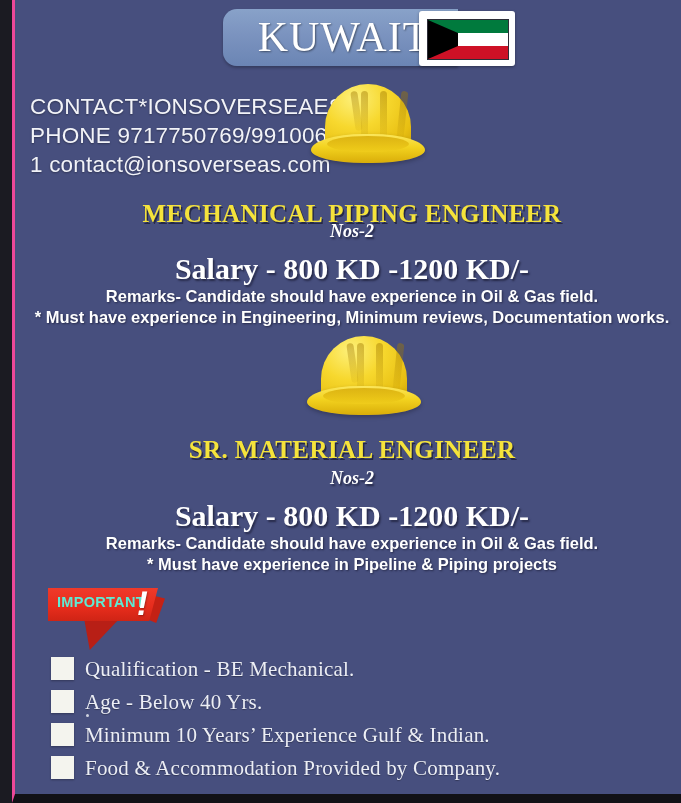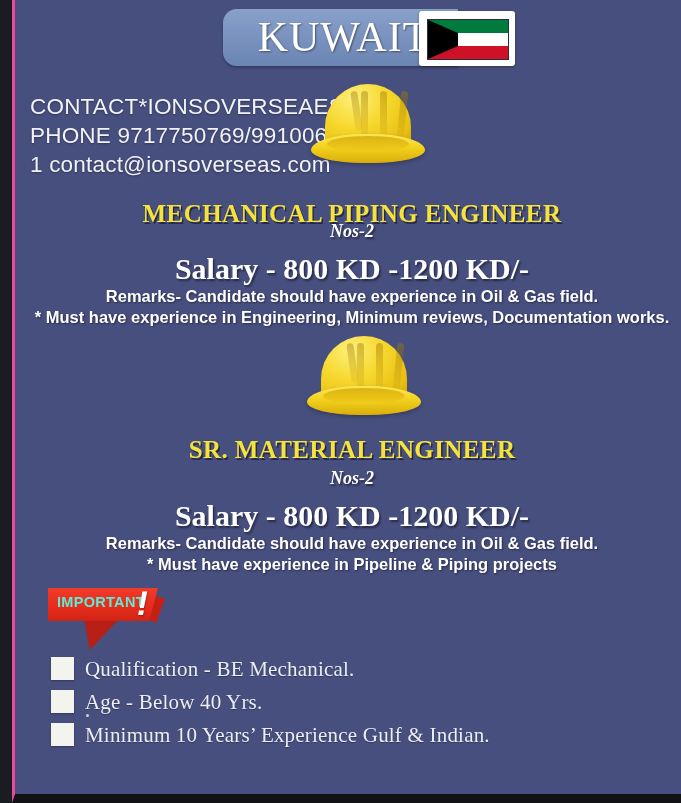--- a/index.html
+++ b/index.html
@@ -261,16 +261,20 @@
       <div class="check-label">Qualification - BE Mechanical.</div>
     </div>
     <div class="check-row">
       <div class="check-box"></div>
       <div class="check-label">Age - Below 40 Yrs.</div>
     </div>
     <div class="check-row">
       <div class="check-box"></div>
       <div class="check-label">Minimum 10 Years’ Experience Gulf &amp; Indian.</div>
     </div>
+    <div class="check-row">
+      <div class="check-box"></div>
+      <div class="check-label">Food &amp; Accommodation Provided by Company.</div>
+    </div>
     <div class="stray-dot"></div>
   </div>
 
 </div>
 
 </body></html>

